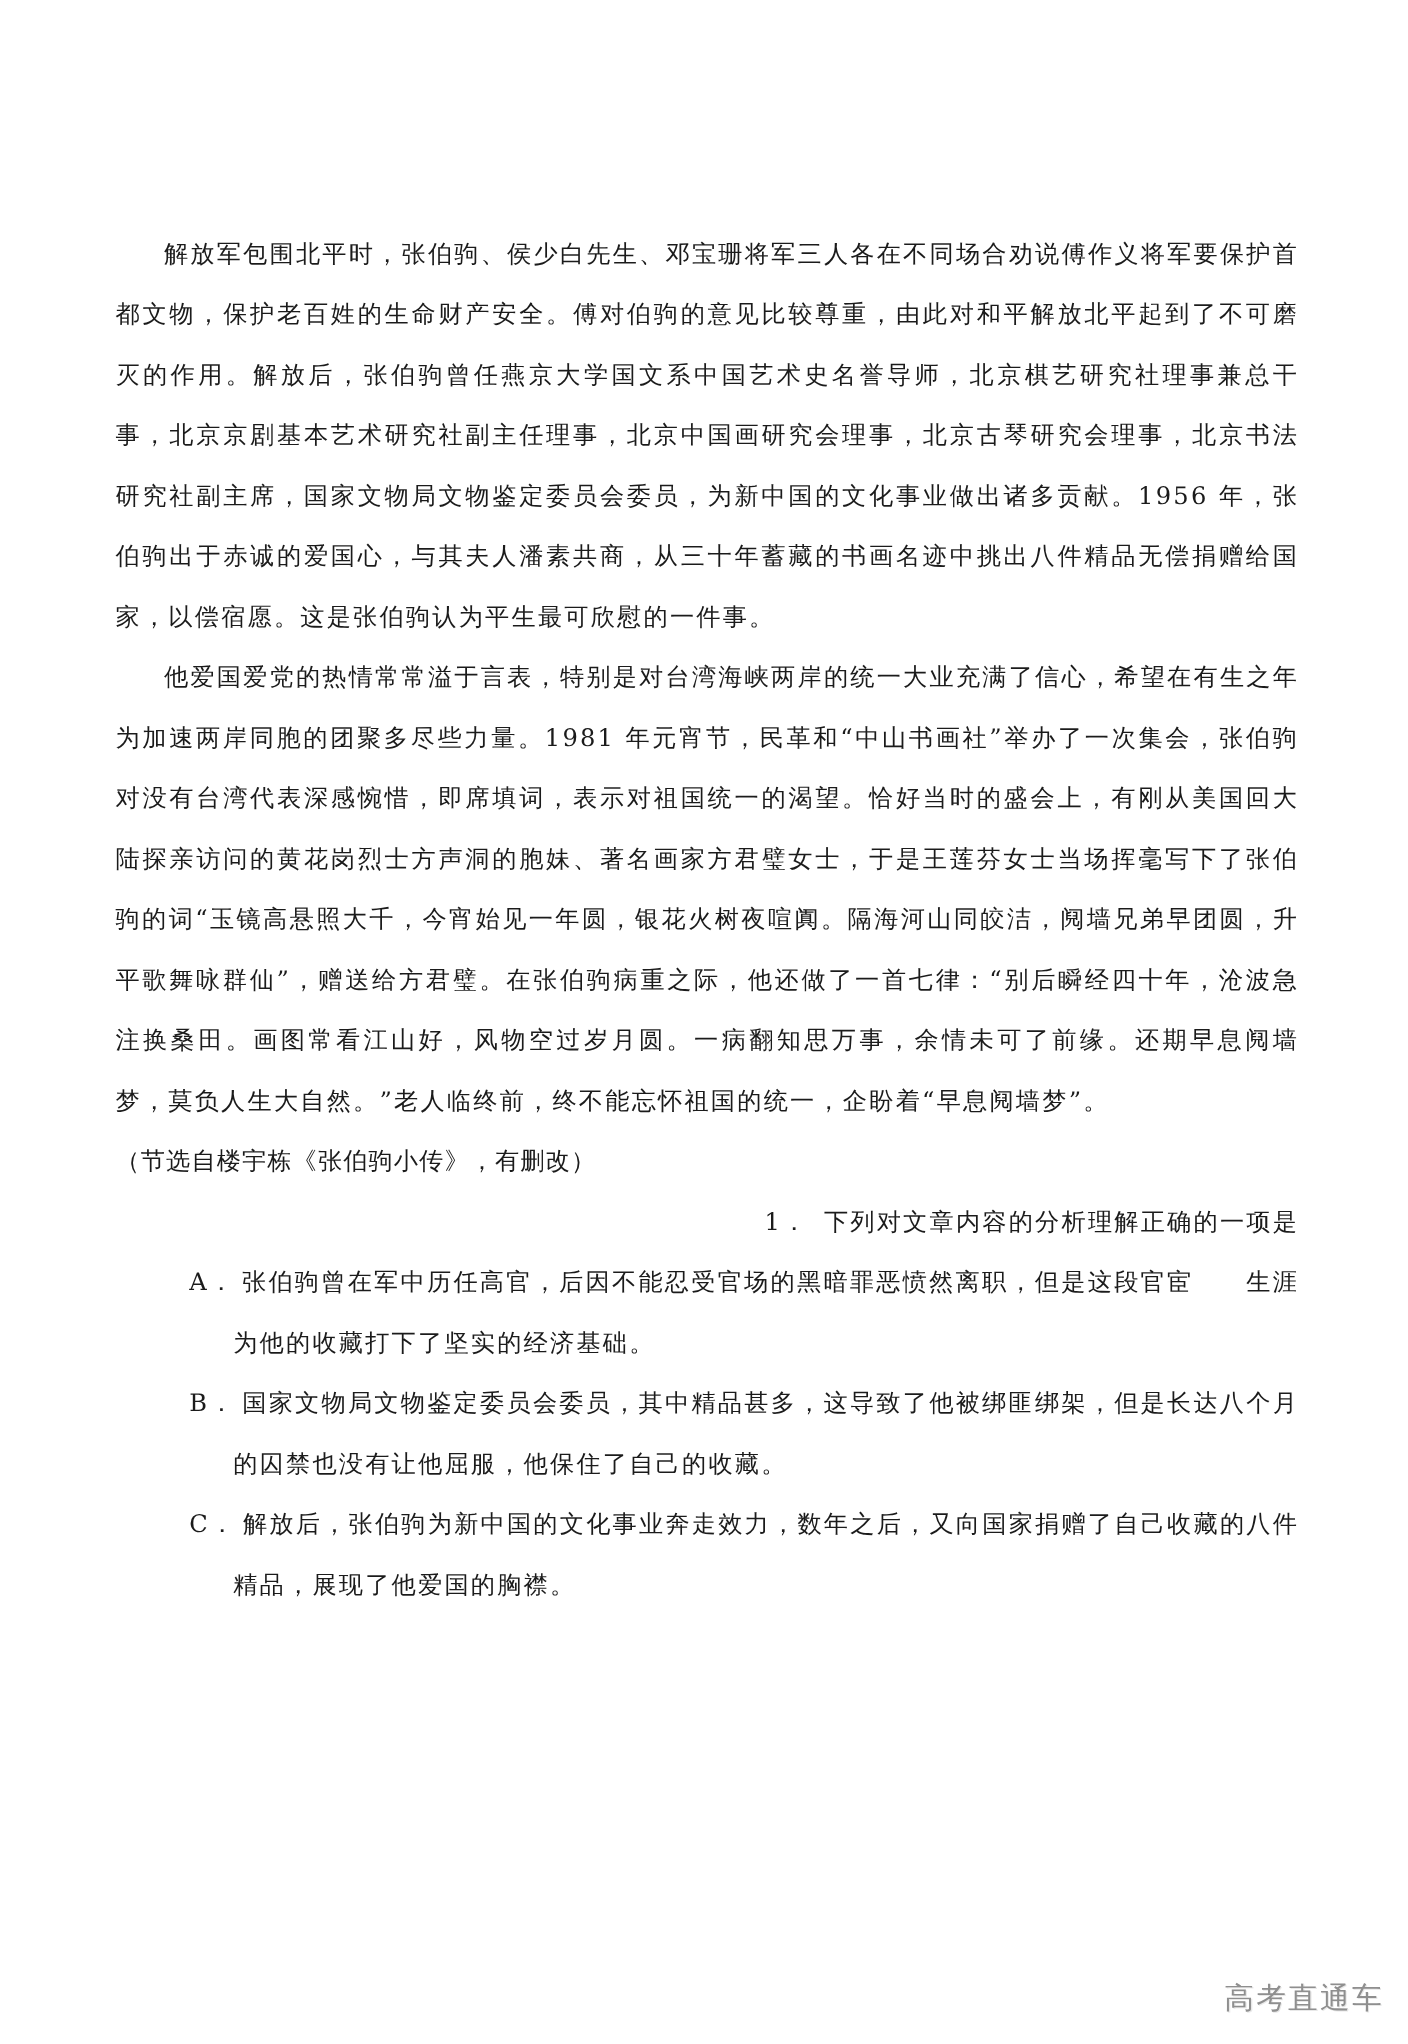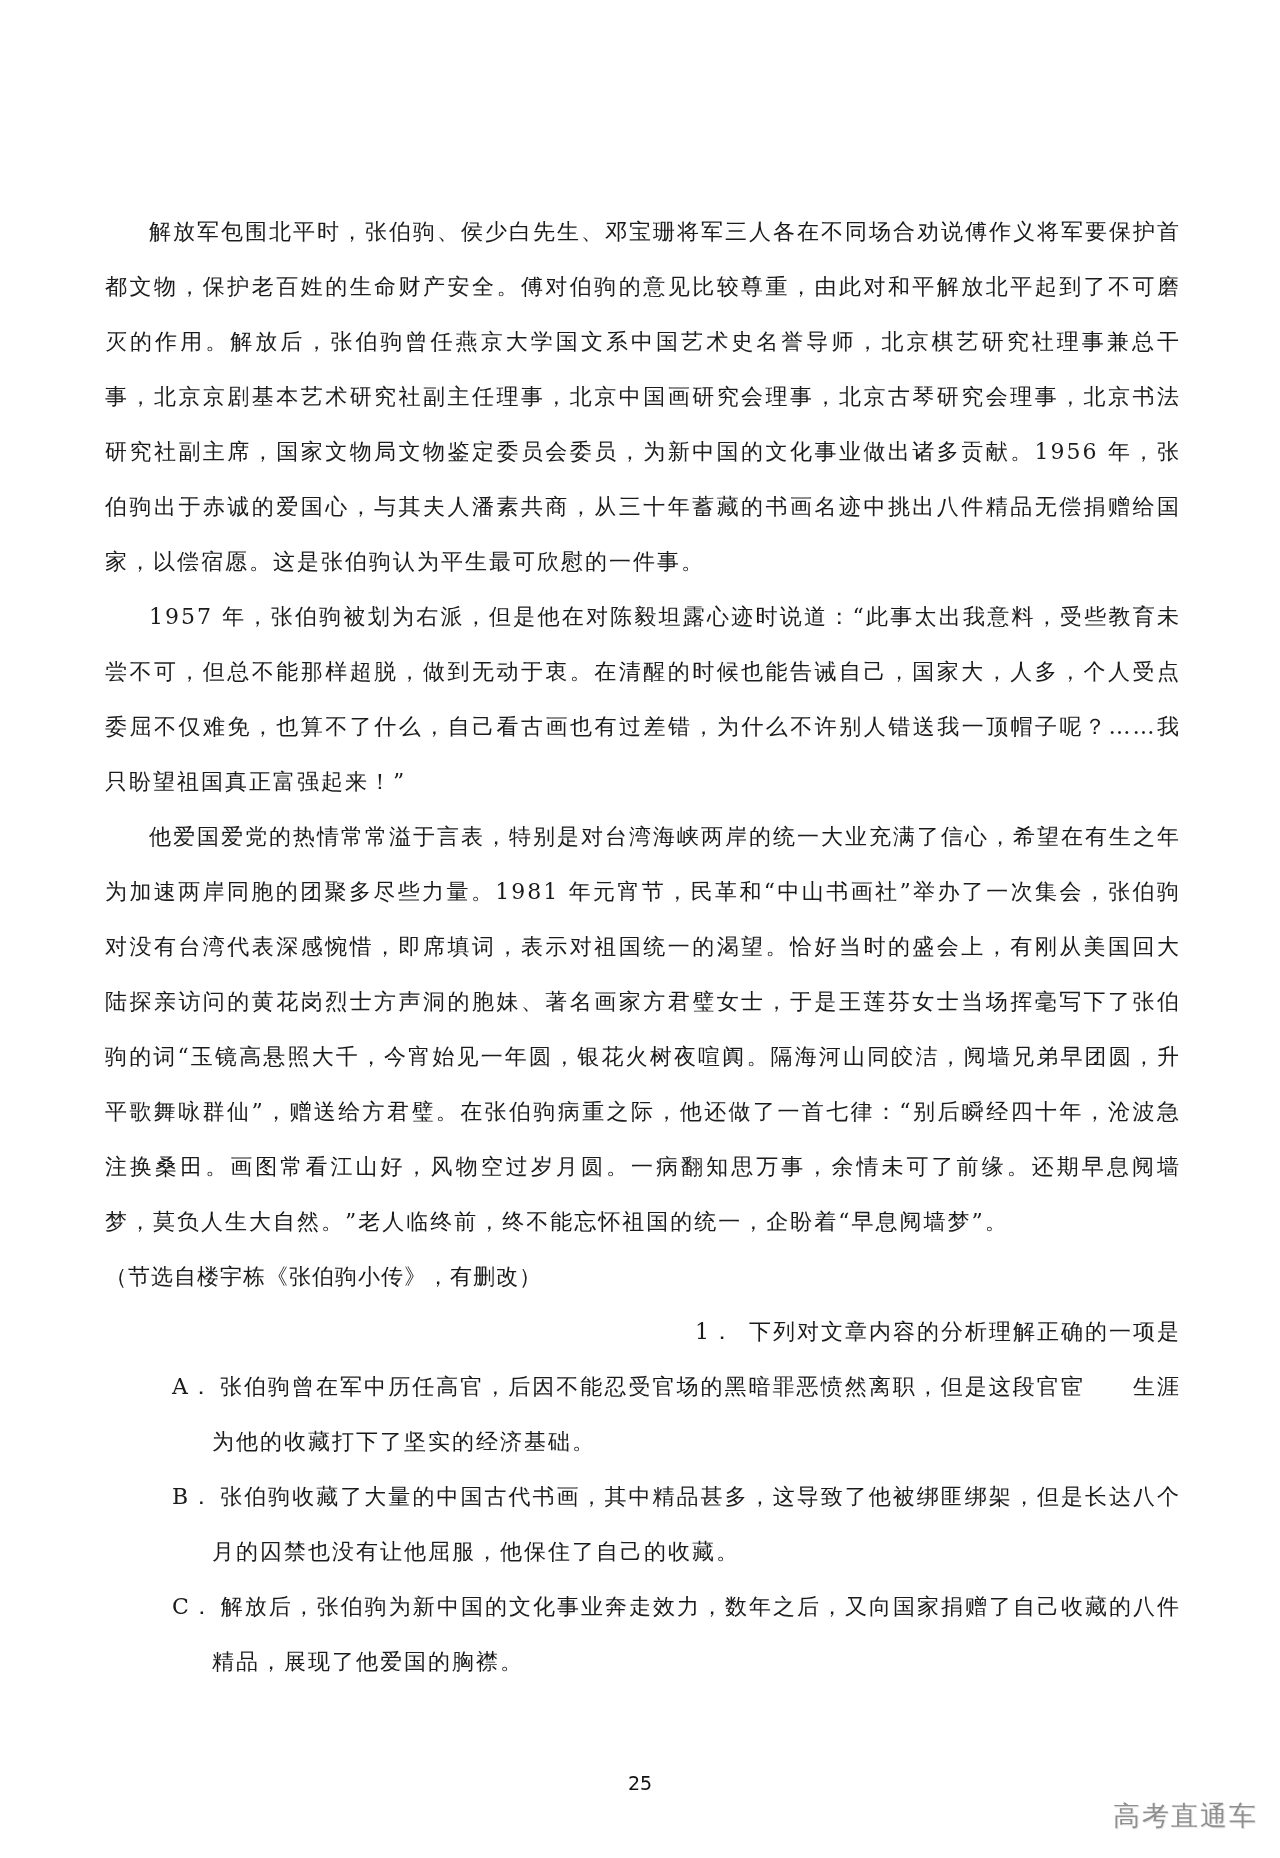--- a/index.html
+++ b/index.html
@@ -81,42 +81,40 @@
 </style>
 </head>
 <body>
 
 <div class="page">
 
   <div class="content">
 
     <div>
       <p>解放军包围北平时，张伯驹、侯少白先生、邓宝珊将军三人各在不同场合劝说傅作义将军要保护首都文物，保护老百姓的生命财产安全。傅对伯驹的意见比较尊重，由此对和平解放北平起到了不可磨灭的作用。解放后，张伯驹曾任燕京大学国文系中国艺术史名誉导师，北京棋艺研究社理事兼总干事，北京京剧基本艺术研究社副主任理事，北京中国画研究会理事，北京古琴研究会理事，北京书法研究社副主席，国家文物局文物鉴定委员会委员，为新中国的文化事业做出诸多贡献。1956 年，张伯驹出于赤诚的爱国心，与其夫人潘素共商，从三十年蓄藏的书画名迹中挑出八件精品无偿捐赠给国家，以偿宿愿。这是张伯驹认为平生最可欣慰的一件事。</p>
-      <p>1957 年，张伯驹被划为右派，但是他在对陈毅坦露心迹时说道：“此事太出我意料，受些教育未尝不可，但总不能那样超脱，做到无动于衷。在清醒的时候也能告诫自己，国家大，人多，个人受点委屈不仅难免，也算不了什么，自己看古画也有过差错，为什么不许别人错送我一顶帽子呢？……我只盼望祖国真正富强起来！”</p>
       <p>他爱国爱党的热情常常溢于言表，特别是对台湾海峡两岸的统一大业充满了信心，希望在有生之年为加速两岸同胞的团聚多尽些力量。1981 年元宵节，民革和“中山书画社”举办了一次集会，张伯驹对没有台湾代表深感惋惜，即席填词，表示对祖国统一的渴望。恰好当时的盛会上，有刚从美国回大陆探亲访问的黄花岗烈士方声洞的胞妹、著名画家方君璧女士，于是王莲芬女士当场挥毫写下了张伯驹的词“玉镜高悬照大千，今宵始见一年圆，银花火树夜喧阗。隔海河山同皎洁，阋墙兄弟早团圆，升平歌舞咏群仙”，赠送给方君璧。在张伯驹病重之际，他还做了一首七律：“别后瞬经四十年，沧波急注换桑田。画图常看江山好，风物空过岁月圆。一病翻知思万事，余情未可了前缘。还期早息阋墙梦，莫负人生大自然。”老人临终前，终不能忘怀祖国的统一，企盼着“早息阋墙梦”。</p>
       <p class="citation">（节选自楼宇栋《张伯驹小传》，有删改）</p>
     </div>
 
     <div class="question-block">
       <div class="stem">
         <span class="q-num">1．</span><span>下列对文章内容的分析理解正确的一项是</span>
       </div>
 
       <div class="option">
         <span class="opt-label">A．</span><span>张伯驹曾在军中历任高官，后因不能忍受官场的黑暗罪恶愤然离职，但是这段官宦　　生涯为他的收藏打下了坚实的经济基础。</span>
       </div>
 
       <div class="option">
-        <span class="opt-label">B．</span><span>张伯驹收藏了大量的中国古代书画，其中精品甚多，这导致了他被绑匪绑架，但是长达八个月的囚禁也没有让他屈服，他保住了自己的收藏。</span>
+        <span class="opt-label">B．</span><span>国家文物局文物鉴定委员会委员，其中精品甚多，这导致了他被绑匪绑架，但是长达八个月的囚禁也没有让他屈服，他保住了自己的收藏。</span>
       </div>
 
       <div class="option">
         <span class="opt-label">C．</span><span>解放后，张伯驹为新中国的文化事业奔走效力，数年之后，又向国家捐赠了自己收藏的八件精品，展现了他爱国的胸襟。</span>
       </div>
     </div>
 
   </div>
 
-  <div class="page-number">25</div>
 
   <div class="watermark">高考直通车</div>
 
 </div>
 
 </body></html>

